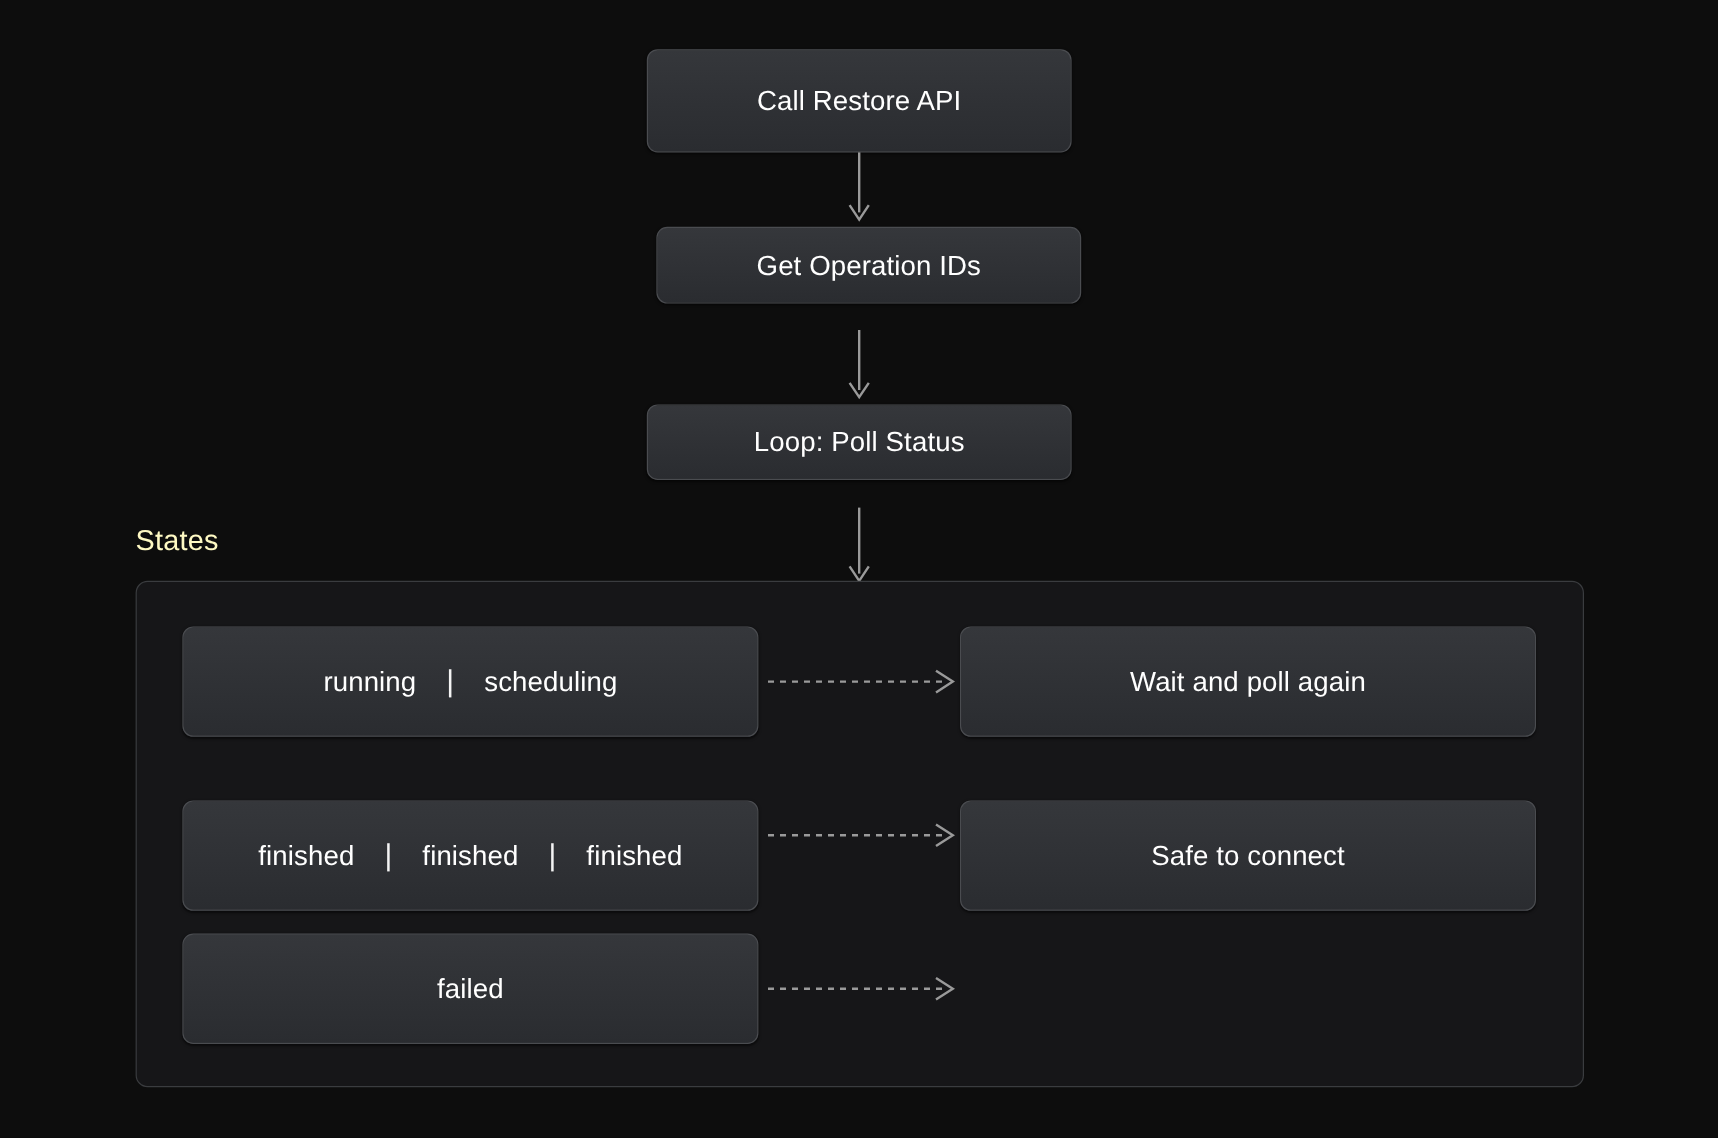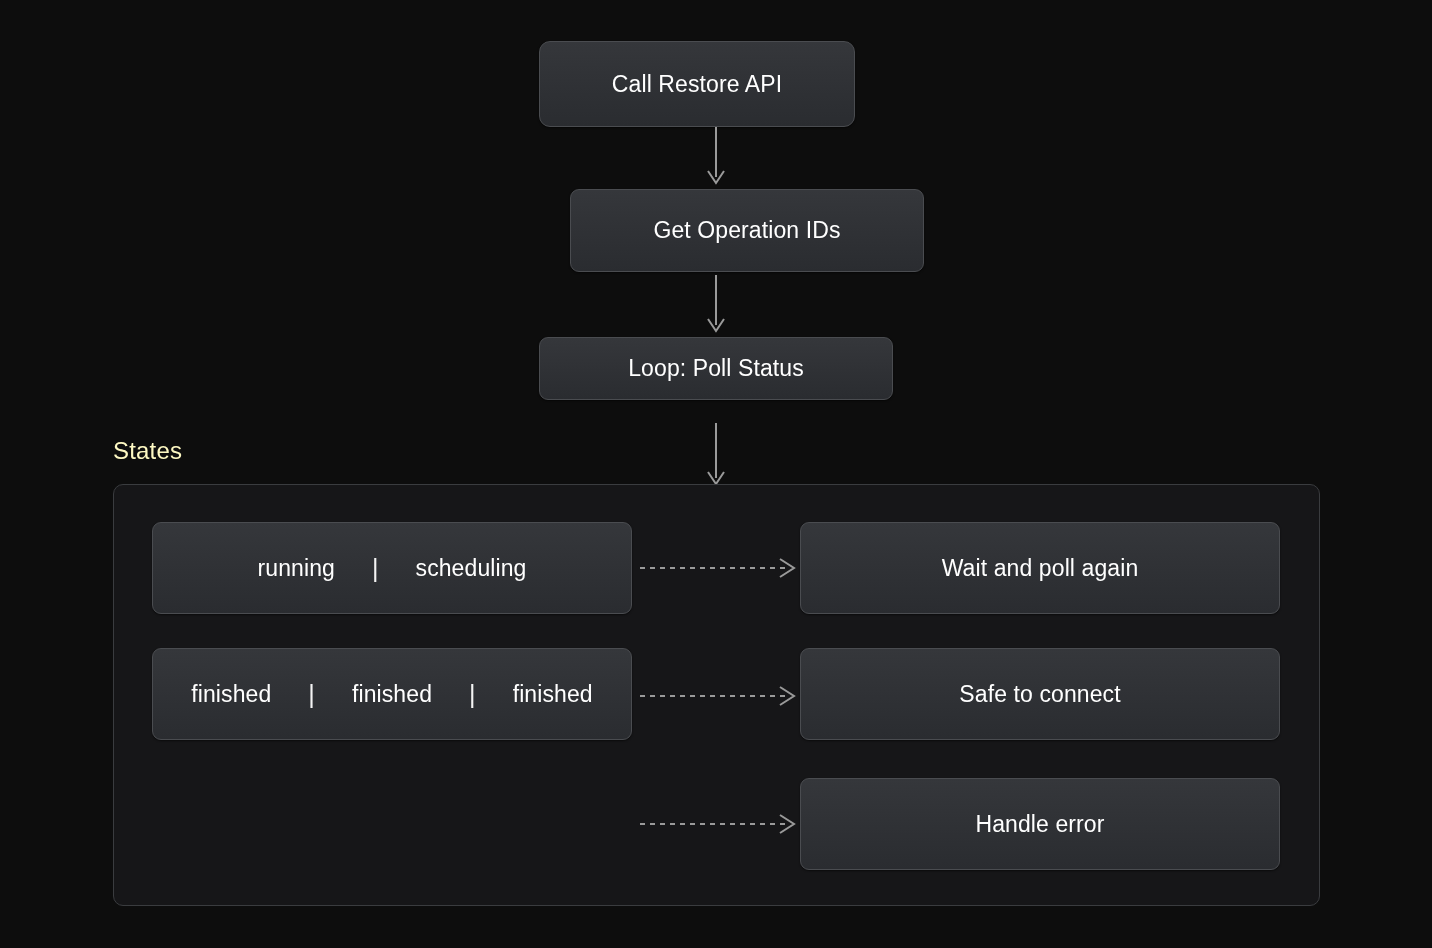--- a/index.html
+++ b/index.html
@@ -34,22 +34,22 @@
     border: 1px solid #4a4c50;
     box-shadow: 0 1px 2px rgba(0,0,0,0.55);
     color: #ffffff;
     font-size: 23px;
     letter-spacing: 0.1px;
     white-space: nowrap;
     user-select: none;
   }
 
   
-  #node-call-restore-api { left: 539px; top: 41px;  width: 316px; height: 86px; border-radius: 11px; }
-  #node-get-operation-ids { left: 570px; top: 189px; width: 354px; height: 83px; }
+  #node-call-restore-api { left: 539px; top: 41px;  width: 354px; height: 86px; }
+  #node-get-operation-ids { left: 547px; top: 189px; width: 354px; height: 64px; }
   #node-loop-poll-status  { left: 539px; top: 337px; width: 354px; height: 63px; }
 
   
   #states-subgraph {
     position: absolute;
     left: 113px;
     top: 484px;
     width: 1207px;
     height: 422px;
     box-sizing: border-box;
@@ -68,29 +68,29 @@
   }
 
   
   .state-node {
     height: 92px;
   }
   .left-node  { left: 152px; width: 480px; }
   .right-node { left: 800px; width: 480px; }
 
   .row-1 { top: 522px; }
-  .row-2 { top: 648px; }
+  .row-2 { top: 667px; }
   .row-3 { top: 778px; }
 
   
   .token-line {
     display: flex;
     align-items: center;
     justify-content: center;
-    gap: 16px;
+    gap: 4px;
   }
   .token {
     padding: 0 21px;
     color: #ffffff;
   }
   .sep {
     color: #ffffff;
     font-weight: 300;
     font-size: 25px;
     line-height: 1;
@@ -187,23 +187,25 @@
 
   <svg class="connector" style="left:640px; top:680px;" width="160" height="32" viewBox="0 0 160 32">
     <line class="dashed-line" x1="0" y1="16" x2="146" y2="16"></line>
     <polyline class="arrow-head" points="140,7 154,16 140,25"></polyline>
   </svg>
 
   <div class="node state-node right-node row-2">
     <span>Safe to connect</span>
   </div>
 
+  <div class="node state-node left-node row-3">
+    <span class="token-line">
+      <span class="token">failed</span>
+    </span>
+  </div>
 
   <svg class="connector" style="left:640px; top:808px;" width="160" height="32" viewBox="0 0 160 32">
     <line class="dashed-line" x1="0" y1="16" x2="146" y2="16"></line>
     <polyline class="arrow-head" points="140,7 154,16 140,25"></polyline>
   </svg>
 
-  <div class="node state-node right-node row-3">
-    <span>Handle error</span>
-  </div>
 
 </div>
 
 </body></html>

